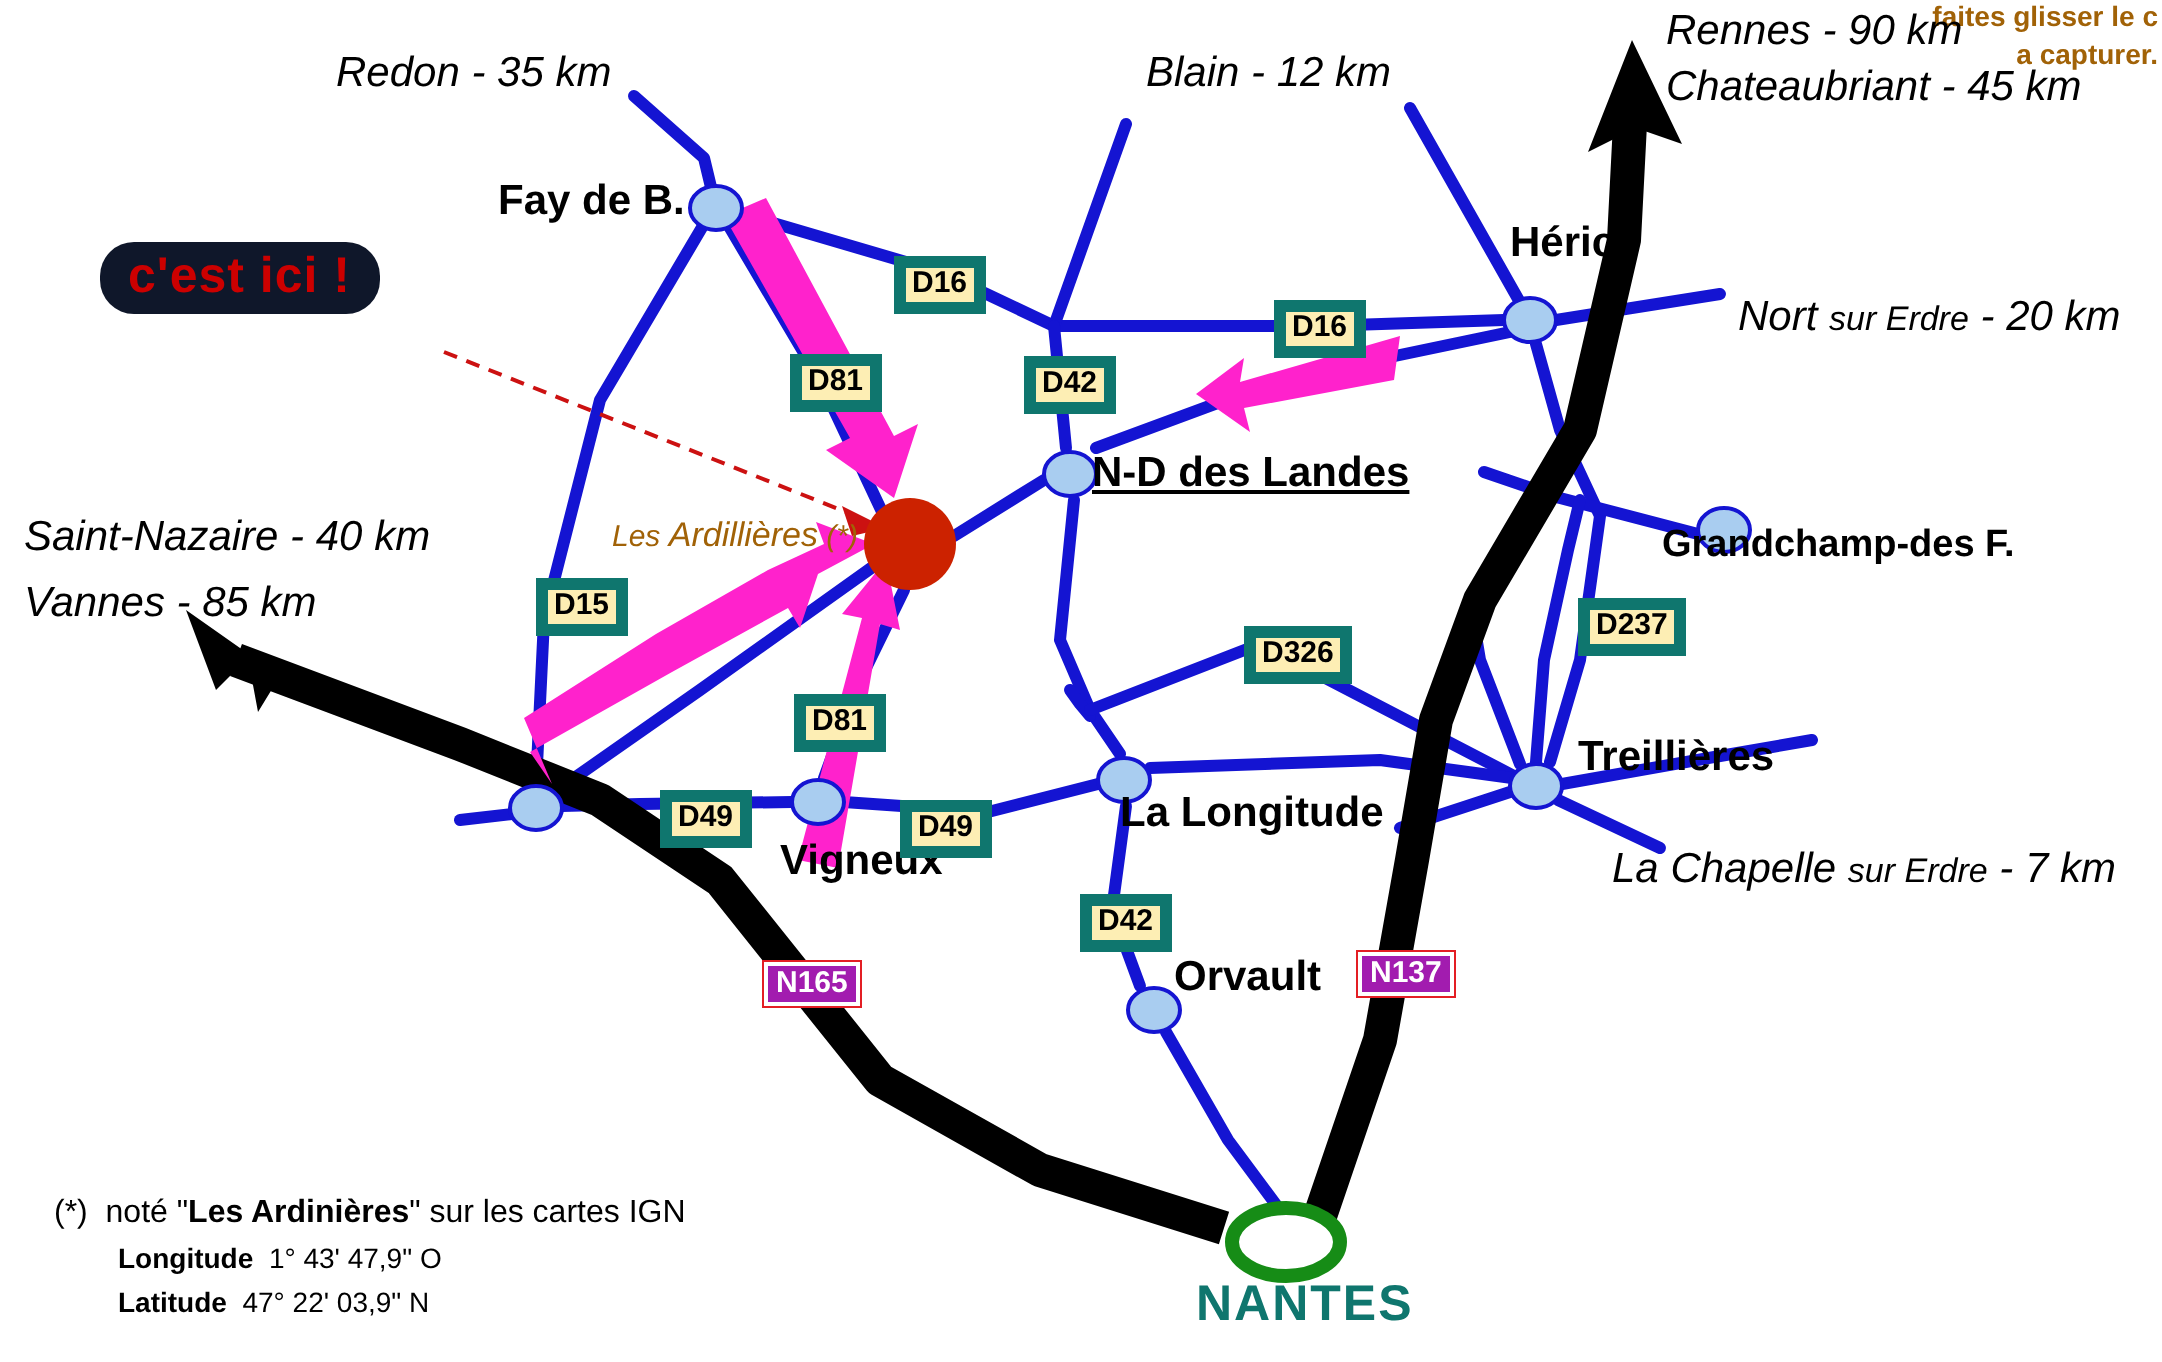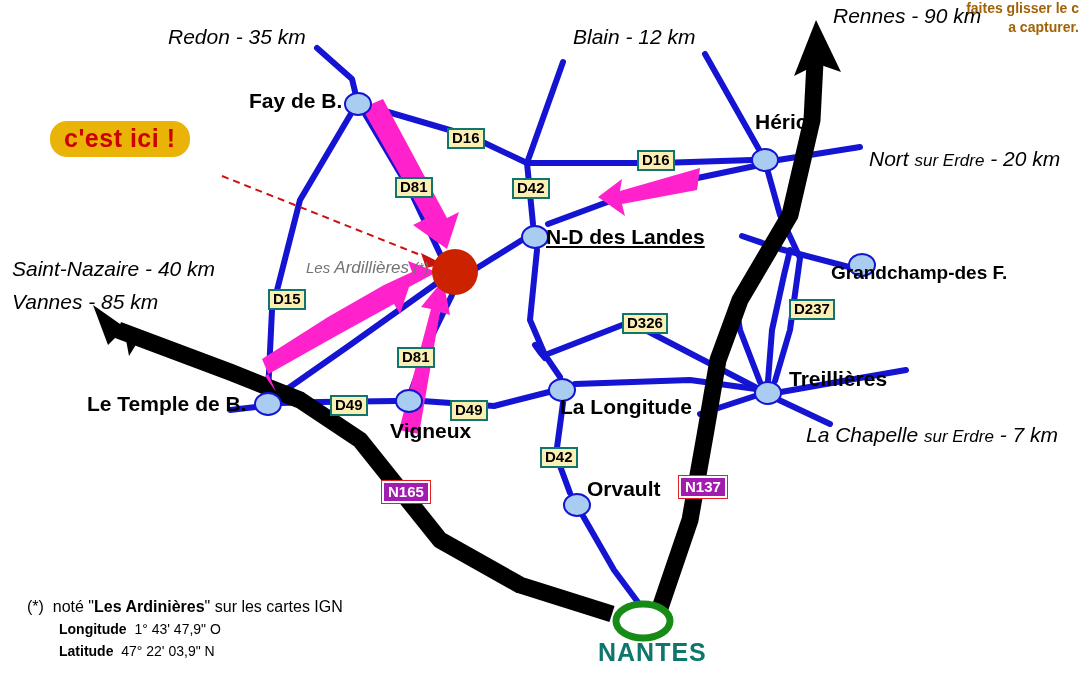--- a/index.html
+++ b/index.html
@@ -30,28 +30,28 @@
     font-size:21px;
     color:#000000;
   }
   .town-sm{font-weight:bold;font-size:19px;color:#000;margin-top:32px;}
   .town-u{text-decoration:underline;}
 
   
   .nantes{font-weight:bold;font-size:25px;letter-spacing:1px;color:#0f766e;}
 
   
-  .hamlet{font-style:italic;font-size:15px;color:#737373;font-weight:normal;}
+  .hamlet{font-style:italic;font-size:15px;color:#a16207;font-weight:normal;}
   .hamlet b{font-size:17px;font-weight:normal;}
 
   
   .chip{
     position:absolute;
     background:#fdeeb4;
-    border:2px solid #0f766e;
+    border:6px solid #0f766e;
     color:#000;
     font-weight:bold;
     font-size:15px;
     padding:0px 3px 1px 3px;
     line-height:16px;
     white-space:nowrap;
   }
   
   .chip-n{
     position:absolute;
@@ -63,21 +63,21 @@
     padding:0px 4px 1px 4px;
     line-height:17px;
     white-space:nowrap;
     box-shadow:0 0 0 1px #e31e24;
   }
 
   
   #cest-ici{
     position:absolute;
     left:50px;top:121px;
-    background:#eab308;
+    background:#0f172a;
     color:#cc0000;
     font-weight:bold;
     font-size:25px;
     padding:4px 14px 6px 14px;
     line-height:26px;
     letter-spacing:0.5px;
     border-radius:17px;
   }
 
   
@@ -219,40 +219,40 @@
   </div>
 
   <div id="cest-ici">c'est ici !</div>
 
   <div class="lbl dest" style="left:168px;top:26px">Redon - 35 km</div>
 
   <div class="lbl dest" style="left:573px;top:26px">Blain - 12 km</div>
 
   <div class="lbl dest" style="left:833px;top:5px">Rennes - 90 km</div>
 
+  <div class="lbl dest" style="left:833px;top:33px">Chateaubriant - 45 km</div>
 
   <div class="lbl dest" style="left:869px;top:148px"><span>Nort </span><span class="small">sur Erdre</span><span> - 20 km</span></div>
 
   <div class="lbl dest" style="left:12px;top:258px">Saint-Nazaire - 40 km</div>
 
   <div class="lbl dest" style="left:12px;top:291px">Vannes - 85 km</div>
 
   <div class="lbl dest" style="left:806px;top:424px"><span>La Chapelle </span><span class="small">sur Erdre</span><span> - 7 km</span></div>
 
   <div class="lbl town" style="left:249px;top:90px">Fay de B.</div>
 
   <div class="lbl town" style="left:755px;top:111px">Héric</div>
 
   <div class="lbl town town-u" style="left:546px;top:226px">N-D des Landes</div>
 
   <div class="lbl town-sm" style="left:831px;top:231px">Grandchamp-des F.</div>
 
   <div class="lbl town" style="left:789px;top:368px">Treillières</div>
 
-  <div class="lbl town" style="left:87px;top:393px">Le Temple de B.</div>
 
   <div class="lbl town" style="left:390px;top:420px">Vigneux</div>
 
   <div class="lbl town" style="left:560px;top:396px">La Longitude</div>
 
   <div class="lbl town" style="left:587px;top:478px">Orvault</div>
 
   <div class="lbl nantes" style="left:598px;top:640px">NANTES</div>
 
   <div class="lbl hamlet" style="left:306px;top:259px"><span>Les </span><b>Ardillières</b><span> (*)</span></div>

